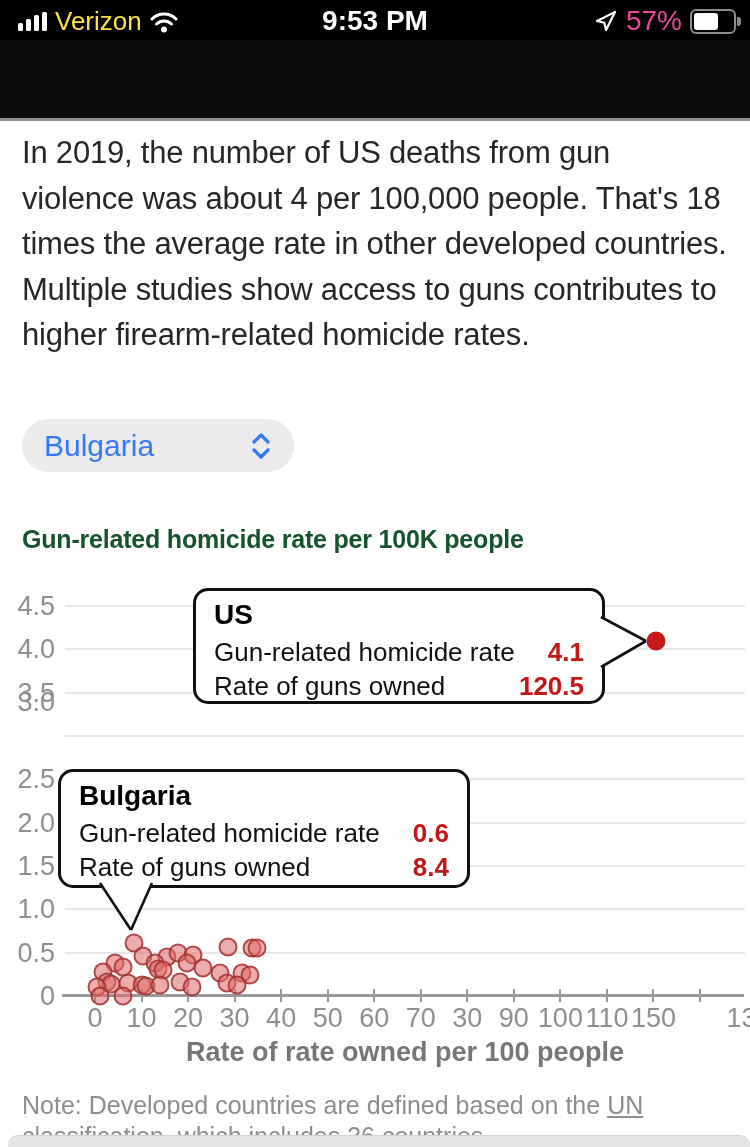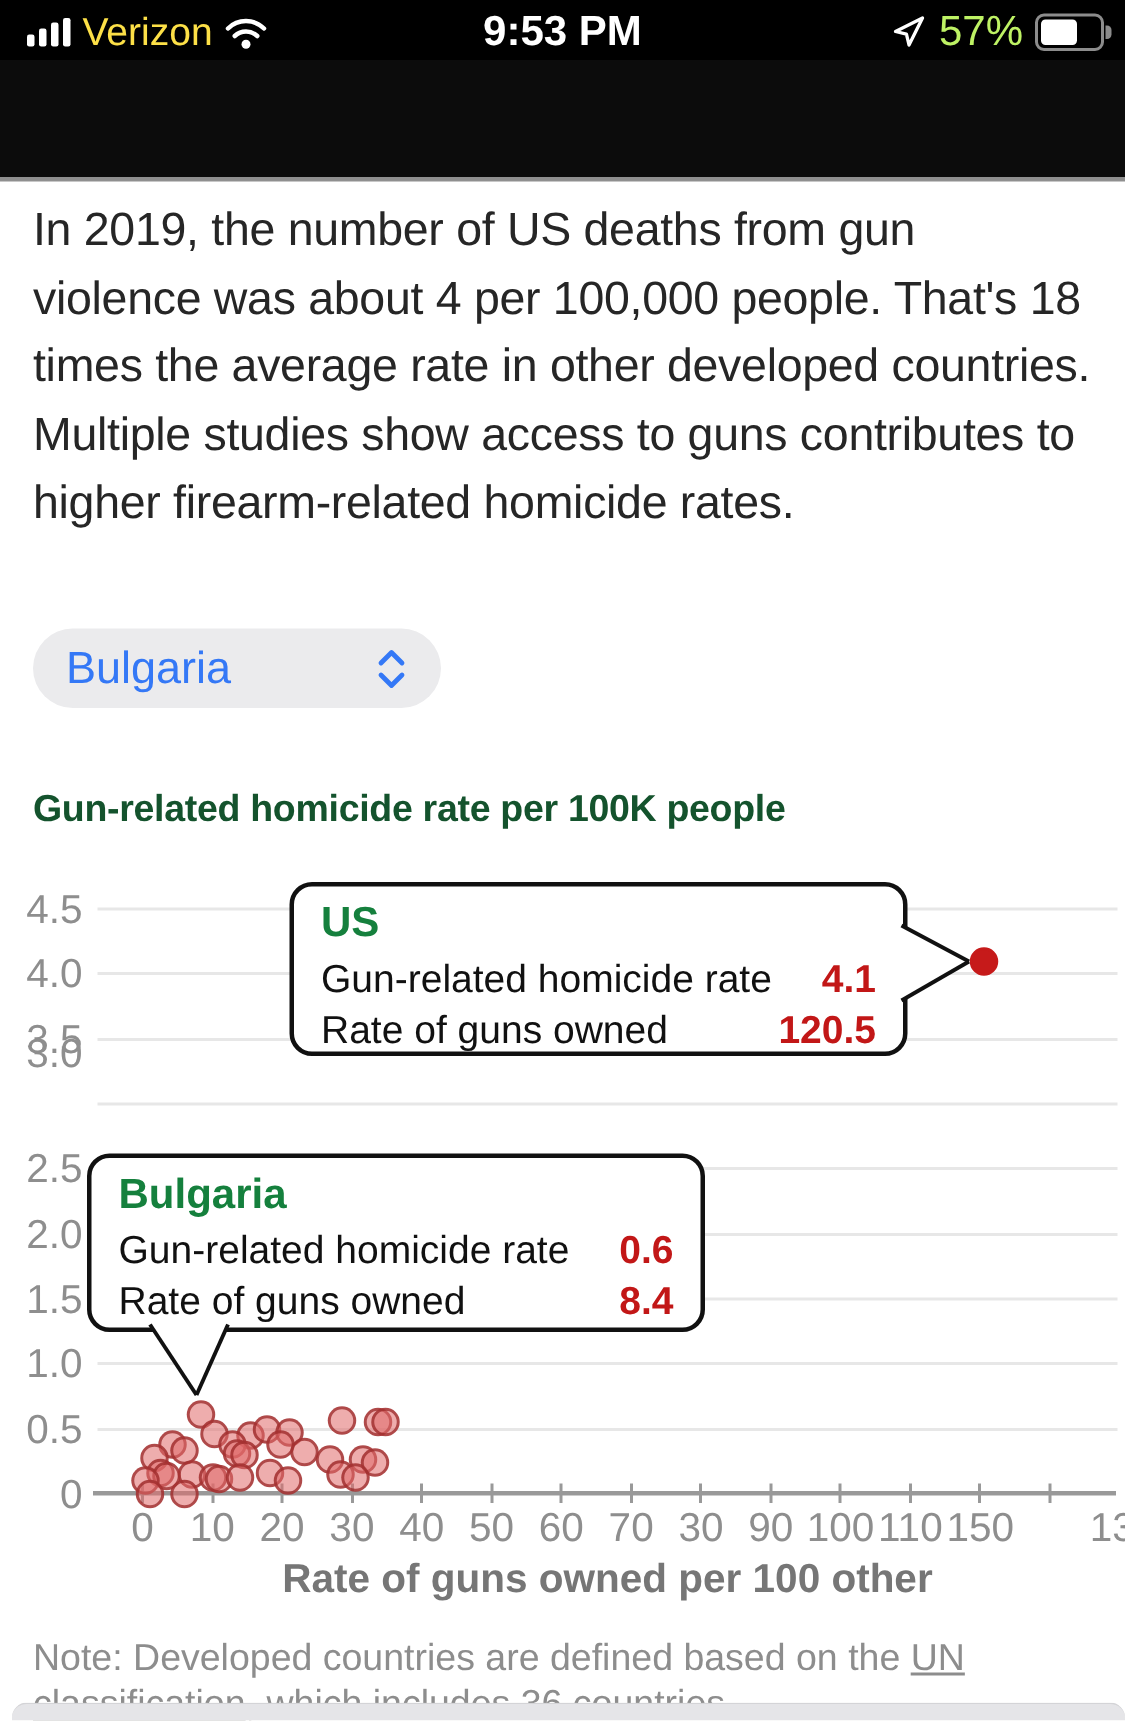--- a/index.html
+++ b/index.html
@@ -11,21 +11,21 @@
   .abs{position:absolute;}
 
   
   .status-bar{left:0;top:0;width:750px;height:40px;background:#000;color:#fff;z-index:40;}
   .sb-left{left:18px;top:6px;display:flex;align-items:center;gap:8px;}
   .sb-carrier{font-size:26px;color:#fde047;}
   .sig{display:flex;align-items:flex-end;gap:3px;height:19px;}
   .sig span{width:5px;background:#fff;border-radius:1.5px;display:block;}
   .sb-time{left:0;top:5px;width:750px;text-align:center;font-size:28px;font-weight:bold;color:#fff;}
   .sb-right{right:14px;top:5px;display:flex;align-items:center;gap:8px;}
-  .sb-batt-pct{font-size:28px;color:#bef264;}
+  .sb-batt-pct{font-size:28px;color:#ec4899;}
   .batt{position:relative;width:42px;height:21px;border:2px solid rgba(255,255,255,.55);border-radius:6px;}
   .batt-fill{position:absolute;left:2px;top:2px;bottom:2px;width:57%;background:#fff;border-radius:3px;}
   .batt-nub{position:absolute;right:-7px;top:6px;width:4px;height:9px;background:rgba(255,255,255,.55);border-radius:0 3px 3px 0;}
 
   
   .header{left:0;top:40px;width:750px;height:80px;background:#0c0c0c;z-index:39;}
   .header-divider{left:0;top:118px;width:750px;height:3px;background:#8f8f8f;z-index:41;}
   .cnn-box{left:30px;top:45px;width:82px;height:73px;background:#c00;display:flex;align-items:center;justify-content:center;}
   .cnn-text{color:#fff;font-size:36px;font-weight:800;letter-spacing:-2px;font-style:italic;border:3px solid transparent;}
   .hdr-section{left:145px;top:60px;font-size:34px;font-weight:bold;color:#fff;}
@@ -53,21 +53,21 @@
   .x-tick-label{top:1003px;width:70px;text-align:center;font-size:27px;color:#8e8e8e;z-index:2;}
   .y-tick-label{left:0;width:55px;text-align:right;font-size:27px;color:#8e8e8e;z-index:2;}
   .x-axis-title{left:65px;top:1037px;width:680px;text-align:center;font-size:27px;font-weight:bold;color:#767676;z-index:2;}
   .dot{width:19px;height:19px;border-radius:50%;background:rgba(224,106,106,.55);
        border:2px solid rgba(153,40,40,.75);box-sizing:border-box;transform:translate(-50%,-50%);z-index:3;}
   .dot.solid{background:#c61a1a;border-color:#c61a1a;z-index:3;}
 
   .tooltip{background:#fff;border:3px solid #111;border-radius:15px;z-index:5;box-sizing:border-box;padding:8px 18px 10px 18px;}
   .tt-us{left:193px;top:588px;width:412px;height:116px;}
   .tt-bg{left:58px;top:769px;width:412px;height:119px;}
-  .tt-name{font-size:28px;font-weight:bold;color:#15803d;margin-bottom:4px;}
+  .tt-name{font-size:28px;font-weight:bold;color:#000000;margin-bottom:4px;}
   .tt-row{display:flex;justify-content:space-between;font-size:26px;color:#111;line-height:34px;}
   .tt-val{font-weight:bold;color:#c21717;}
   .pointer-svg{left:0;top:0;width:750px;height:1147px;z-index:6;pointer-events:none;}
 
   
   .note{left:22px;top:1090px;width:708px;font-size:25px;line-height:31px;color:#8d8d8d;z-index:2;}
   .note a{color:#8d8d8d;text-decoration:underline;}
   .bottom-bar{left:8px;top:1135px;width:742px;height:12px;background:#e5e5e8;border-top:1px solid #d4d4d7;border-radius:10px 10px 0 0;z-index:10;}
 </style>
 </head>
@@ -213,21 +213,21 @@
       <div class="abs dot" style="left: 180.165px; top: 982.133px;"></div>
       <div class="abs dot" style="left: 192.265px; top: 987.333px;"></div>
       <div class="abs dot" style="left: 227.169px; top: 983px;"></div>
       <div class="abs dot" style="left: 236.942px; top: 984.733px;"></div>
       <div class="abs dot" style="left: 97.3269px; top: 987.333px;"></div>
       <div class="abs dot" style="left: 100.119px; top: 996px;"></div>
       <div class="abs dot" style="left: 122.923px; top: 996px;"></div>
       <div class="abs dot solid" style="left: 655.788px; top: 640.653px;"></div>
     </div>
   <div class="abs x-axis-line"></div>
-  <div class="abs x-axis-title">Rate of guns owned per 100 other</div>
+  <div class="abs x-axis-title">Rate of rate owned per 100 people</div>
 
   <div class="abs tooltip tt-us">
     <div class="tt-name">US</div>
     <div class="tt-row">
         <span>Gun-related homicide rate</span>
         <span class="tt-val">4.1</span>
       </div>
     <div class="tt-row">
         <span>Rate of guns owned</span>
         <span class="tt-val">120.5</span>

